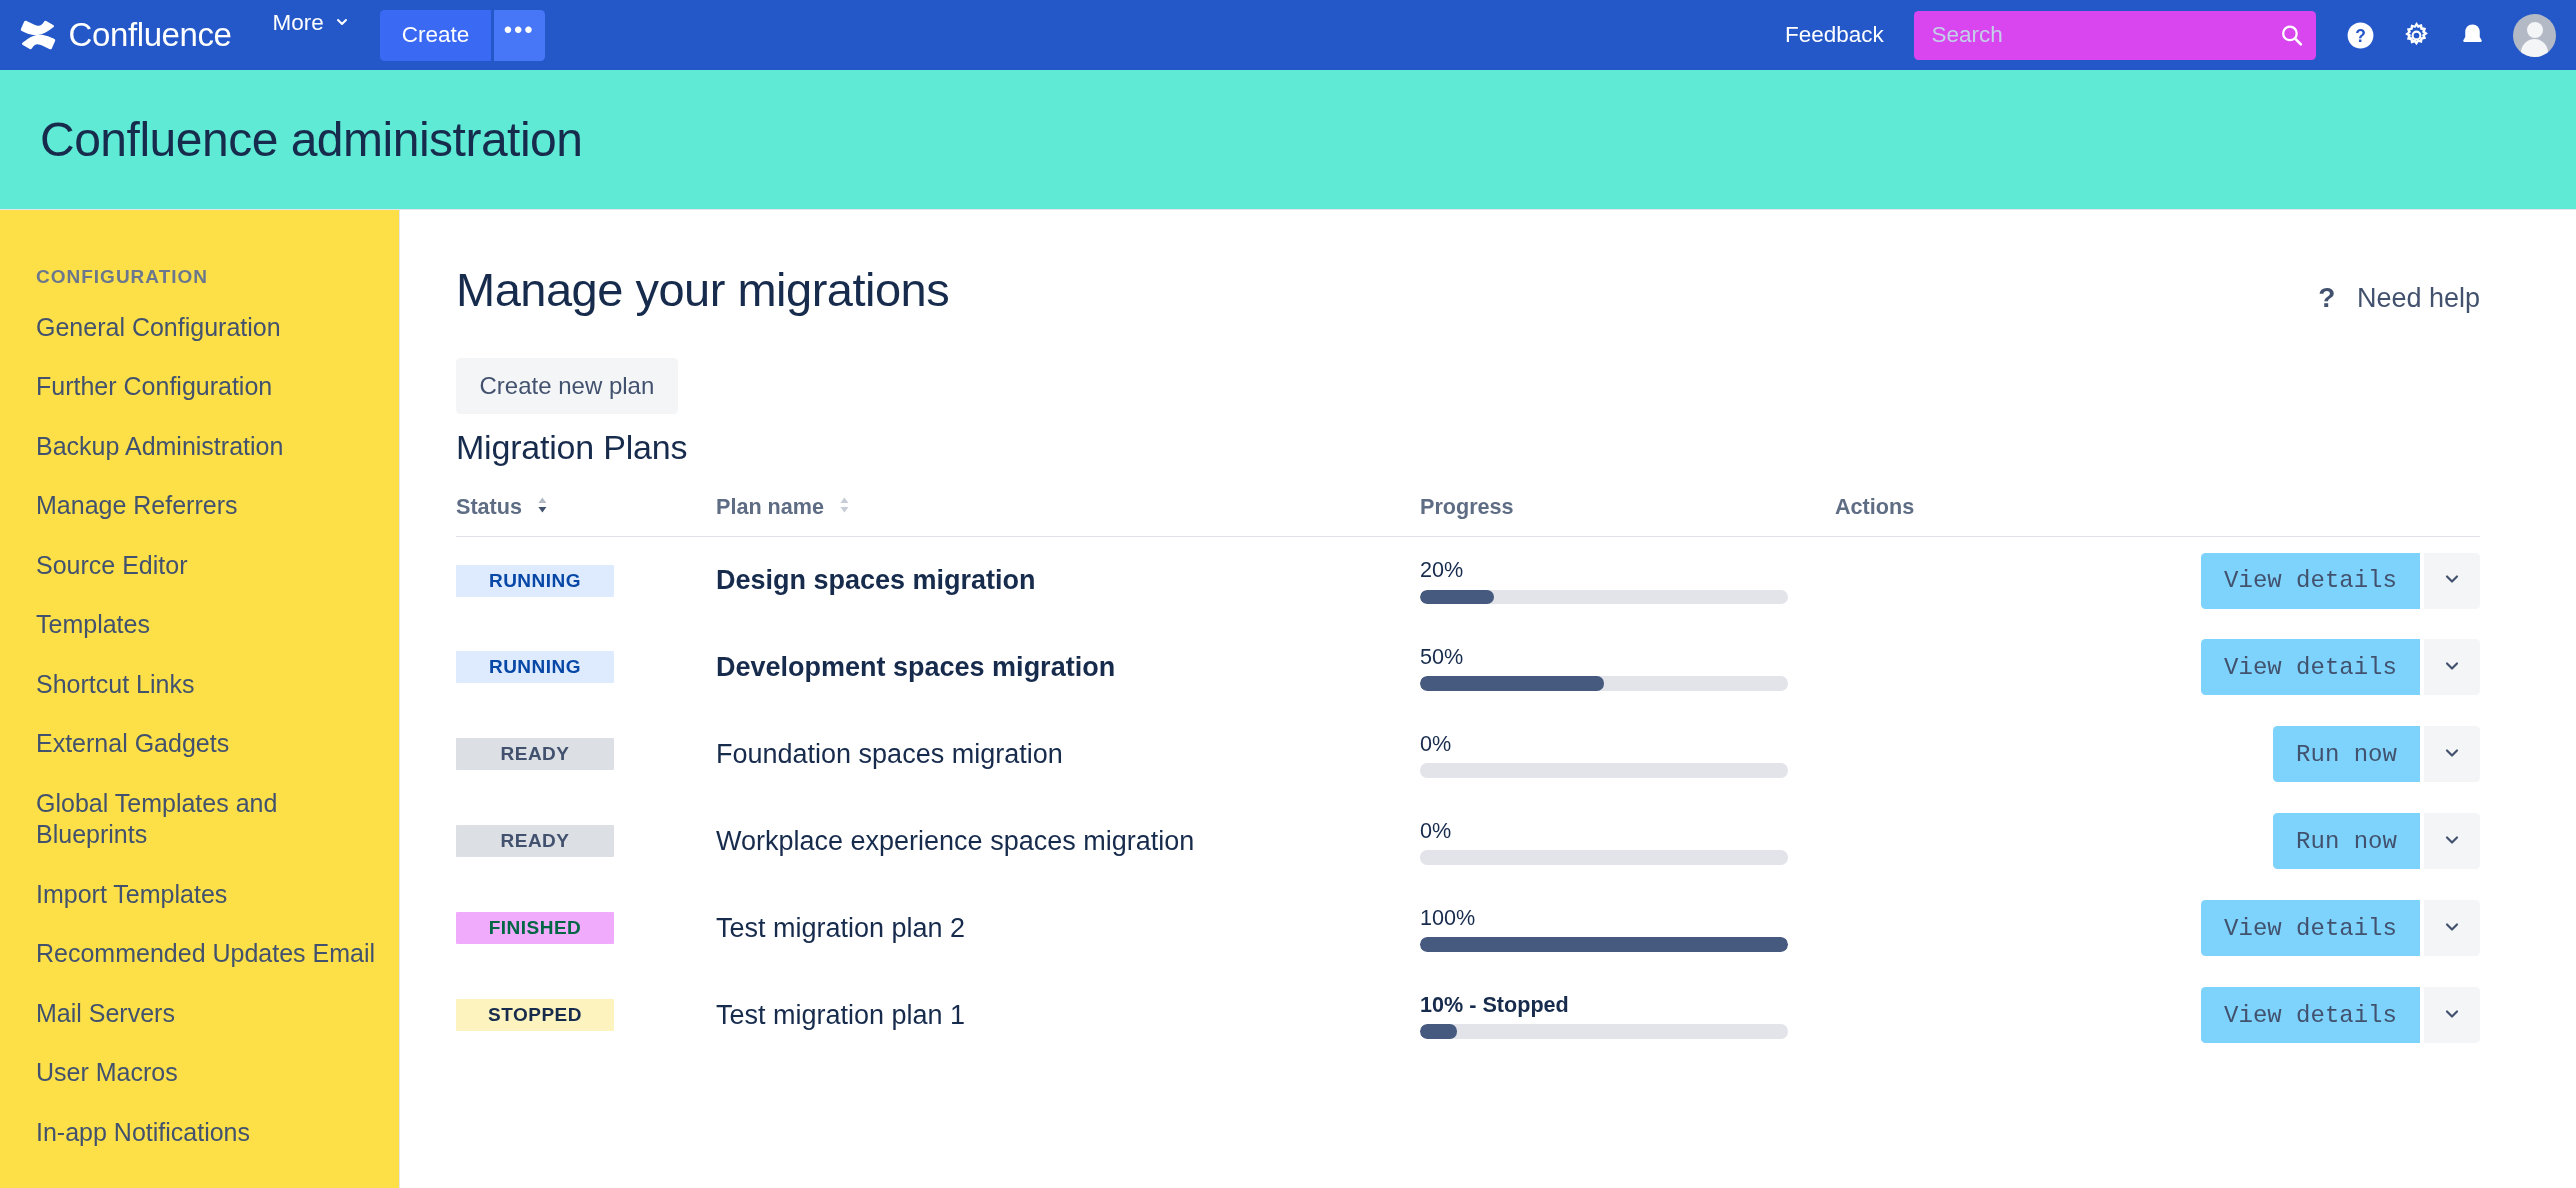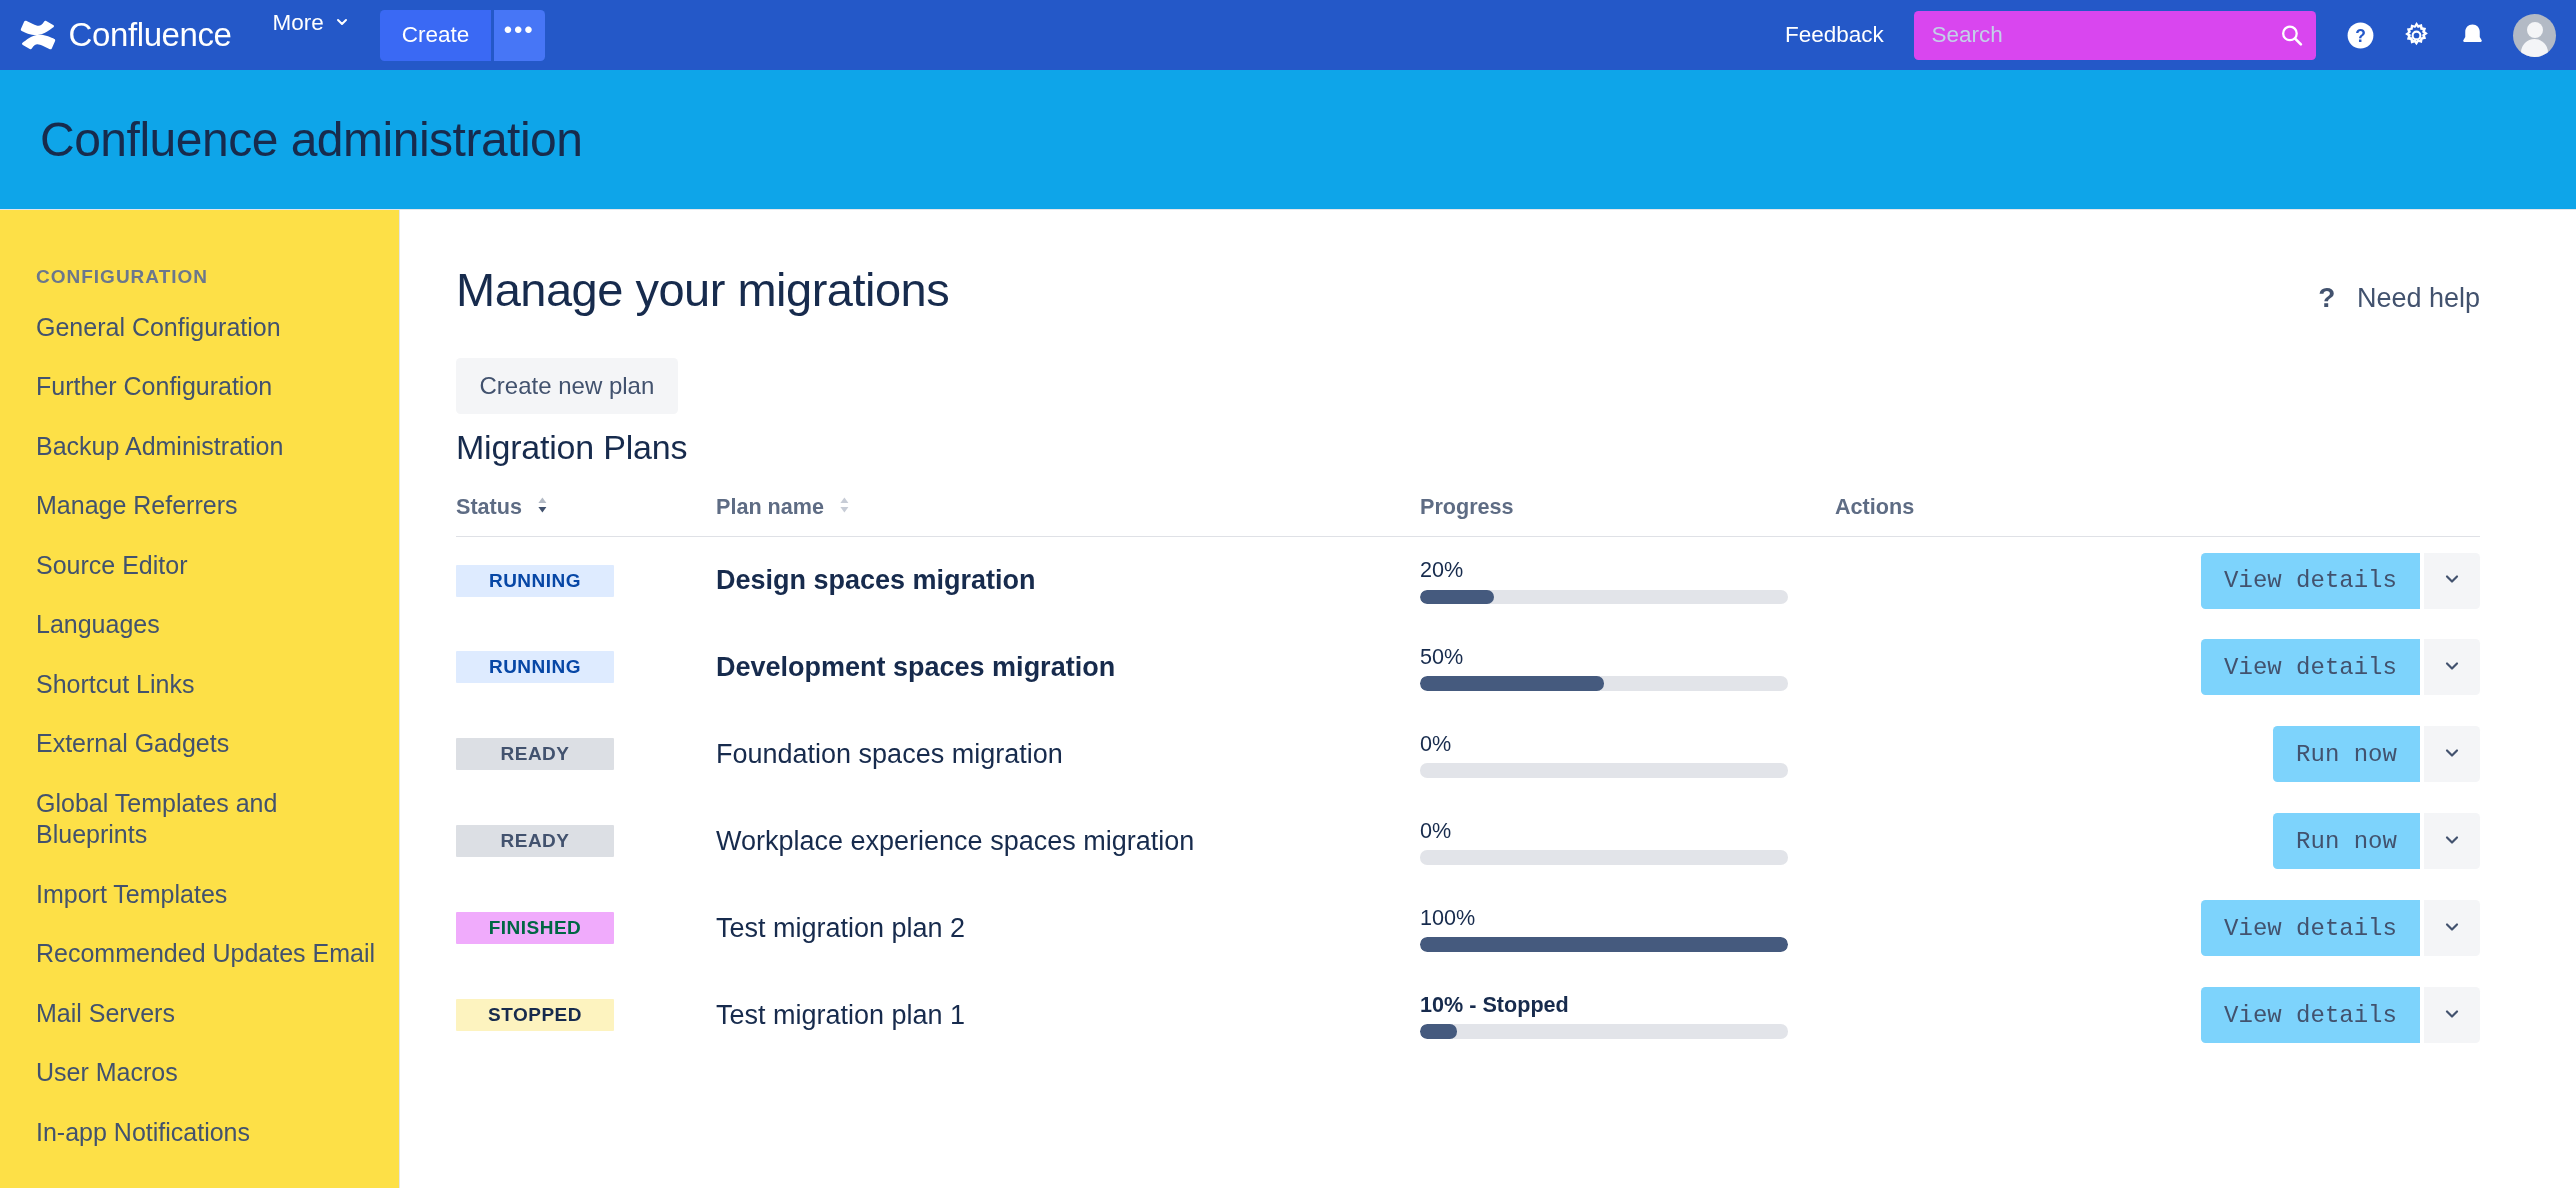--- a/index.html
+++ b/index.html
@@ -83,21 +83,21 @@
     background: #f4f5f7; left: 13.5px; top: 8px;
   }
   .avatar-body {
     position: absolute; width: 27px; height: 18px;
     border-radius: 13.5px 13.5px 0 0; background: #f4f5f7;
     left: 8px; bottom: 0;
   }
 
   
   .admin-header {
-    background: #0ea5e9;
+    background: #5eead4;
     height: 140px;
     display: flex; align-items: center;
     padding-left: 40px;
     border-bottom: 0.9px solid #e4e6ea;
     text-align: center;
   }
   .admin-title {
     font-size: 48px; color: #172b4d; font-weight: 500;
     letter-spacing: -0.5px; white-space: nowrap;
   }
@@ -282,21 +282,21 @@
 <div class="body-wrap">
 
   <nav class="sidebar">
     <div class="side-heading">CONFIGURATION</div>
 
     <div class="side-item">General Configuration</div>
     <div class="side-item">Further Configuration</div>
     <div class="side-item">Backup Administration</div>
     <div class="side-item">Manage Referrers</div>
     <div class="side-item">Source Editor</div>
-    <div class="side-item">Languages</div>
+    <div class="side-item">Templates</div>
     <div class="side-item">Shortcut Links</div>
     <div class="side-item">External Gadgets</div>
     <div class="side-item">Global Templates and Blueprints</div>
     <div class="side-item">Import Templates</div>
     <div class="side-item">Recommended Updates Email</div>
     <div class="side-item">Mail Servers</div>
     <div class="side-item">User Macros</div>
     <div class="side-item">In-app Notifications</div>
 
   </nav>

